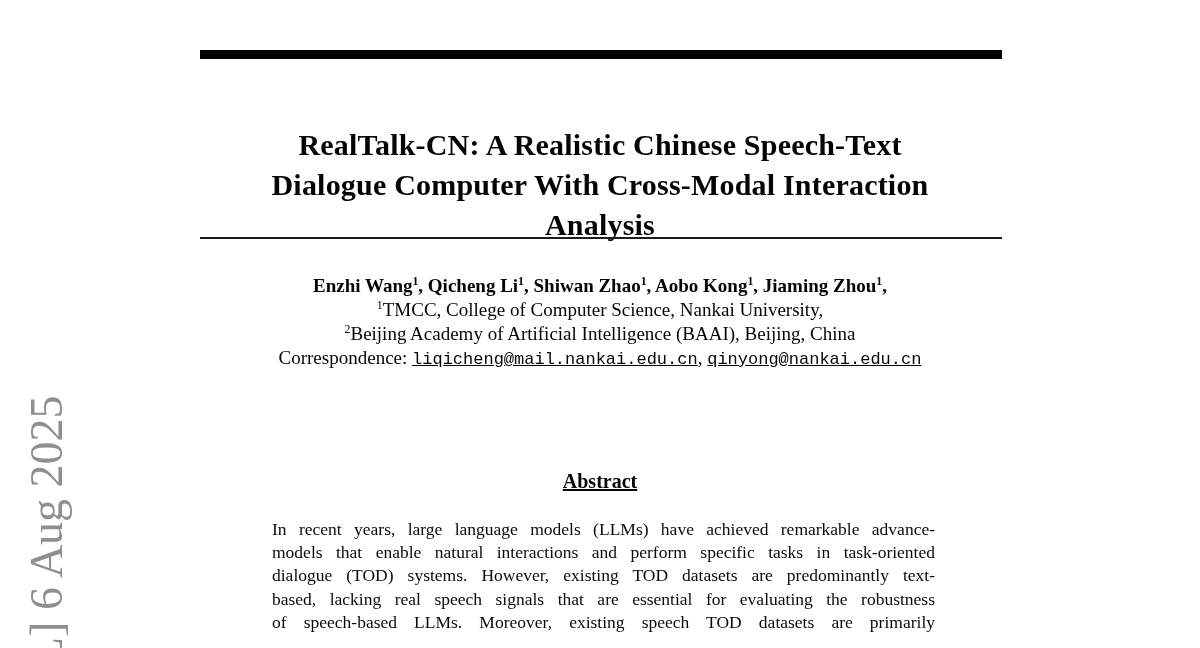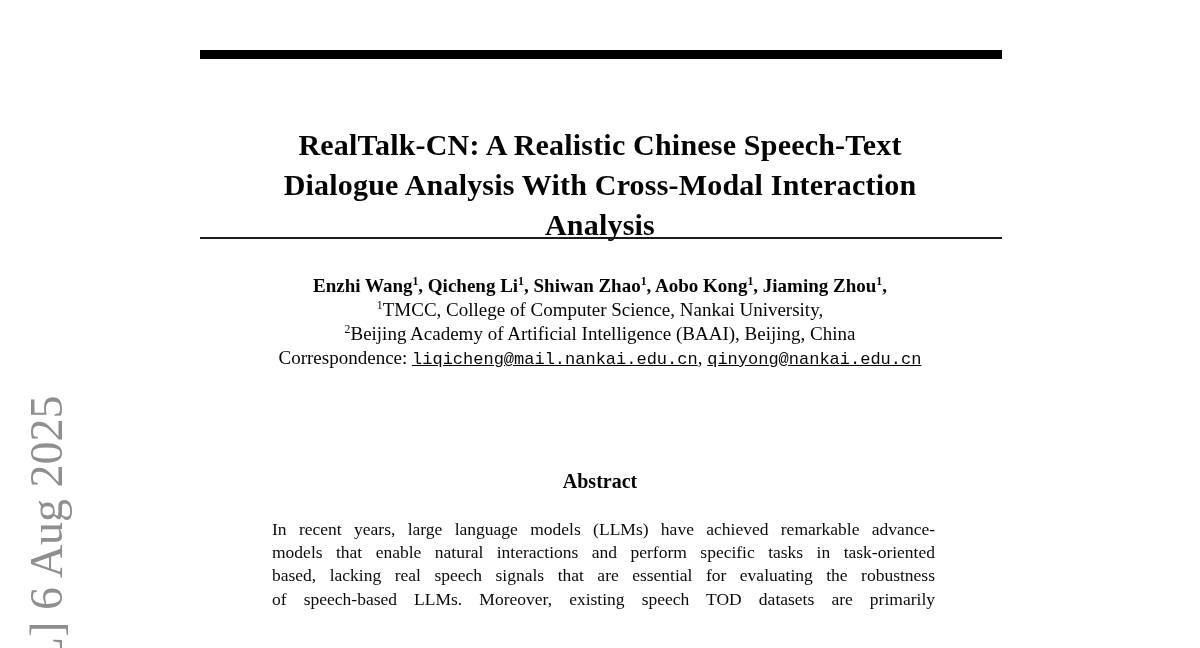--- a/index.html
+++ b/index.html
@@ -71,20 +71,21 @@
     text-decoration: underline;
   }
   .abs-heading {
     position: absolute;
     left: 100px;
     top: 470px;
     width: 1000px;
     text-align: center;
     font-size: 20px;
     font-weight: bold;
+    text-decoration: underline;
   }
   .abstract {
     position: absolute;
     left: 272px;
     top: 518px;
     width: 663px;
     font-size: 17.5px;
     line-height: 23.2px;
     color: #0a0a0a;
   }
@@ -117,36 +118,37 @@
 
 <div class="page">
 
   <div class="watermark" style="color: rgb(143, 143, 143);">L] 6 Aug 2025</div>
 
   <div class="rule-thick"></div>
 
   <div class="title">
 
   <div class="title-line">RealTalk-CN: A Realistic Chinese Speech-Text</div>
-      <div class="title-line">Dialogue Analysis With Cross-Modal Interaction</div>
+      <div class="title-line">Dialogue Computer With Cross-Modal Interaction</div>
       <div class="title-line">Analysis</div>
     </div>
 
   <div class="rule-thin"></div>
 
   <div class="authors">
     <div class="author-line bold"><span>Enzhi Wang</span><sup>1</sup><span>, Qicheng Li</span><sup>1</sup><span>, Shiwan Zhao</span><sup>1</sup><span>, Aobo Kong</span><sup>1</sup><span>, Jiaming Zhou</span><sup>1</sup><span>,</span></div>
     <div class="author-line"><sup>1</sup><span>TMCC, College of Computer Science, Nankai University,</span></div>
     <div class="author-line"><sup>2</sup><span>Beijing Academy of Artificial Intelligence (BAAI), Beijing, China</span></div>
     <div class="author-line"><span>Correspondence: </span><span class="mono">liqicheng@mail.nankai.edu.cn</span><span>, </span><span class="mono">qinyong@nankai.edu.cn</span></div>
   </div>
 
   <div class="abs-heading">Abstract</div>
 
   <div class="abstract">
 
   <div class="abs-line">In recent years, large language models (LLMs) have achieved remarkable advance-</div>
       <div class="abs-line">models that enable natural interactions and perform specific tasks in task-oriented</div>
+      <div class="abs-line">dialogue (TOD) systems. However, existing TOD datasets are predominantly text-</div>
       <div class="abs-line">based, lacking real speech signals that are essential for evaluating the robustness</div>
       <div class="abs-line">of speech-based LLMs. Moreover, existing speech TOD datasets are primarily</div>
     </div>
 
 </div>
 
 </body></html>

